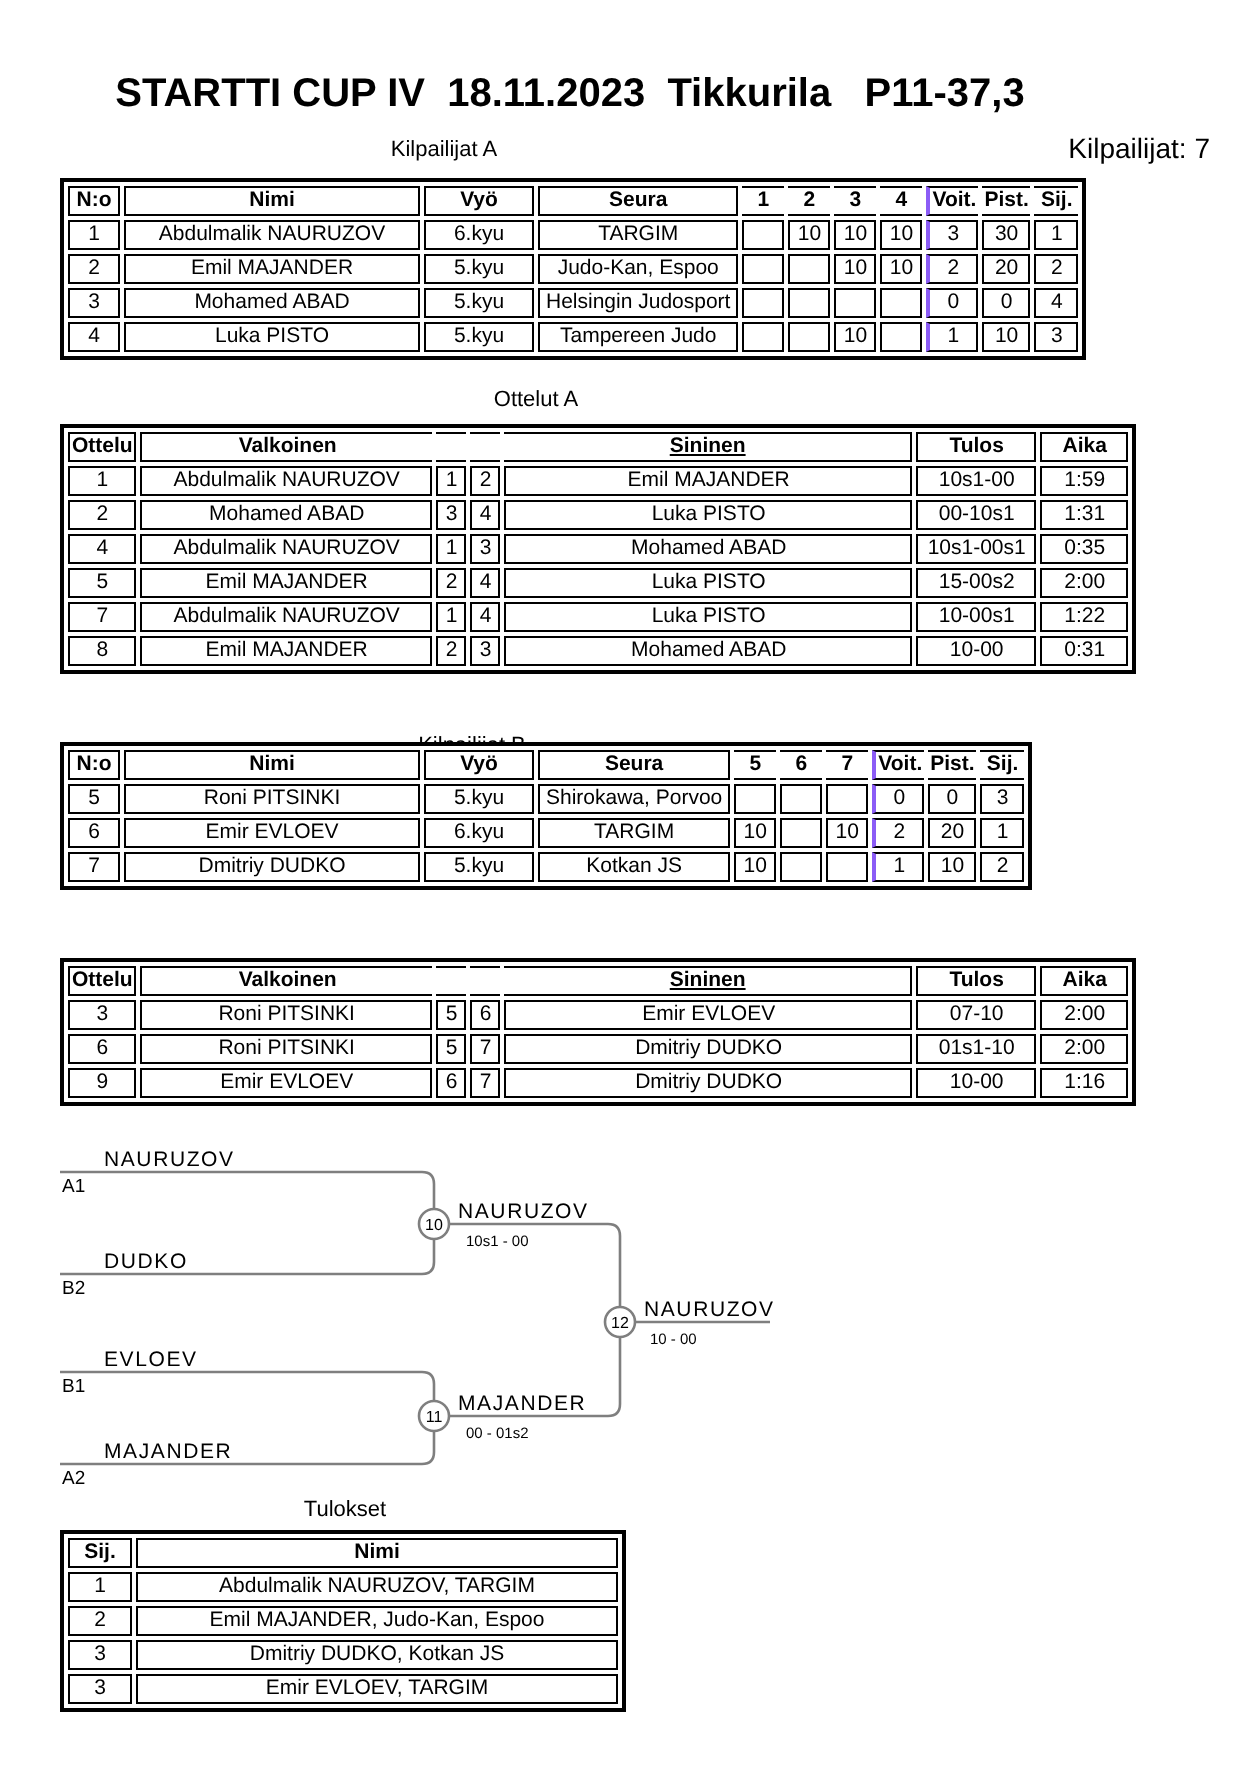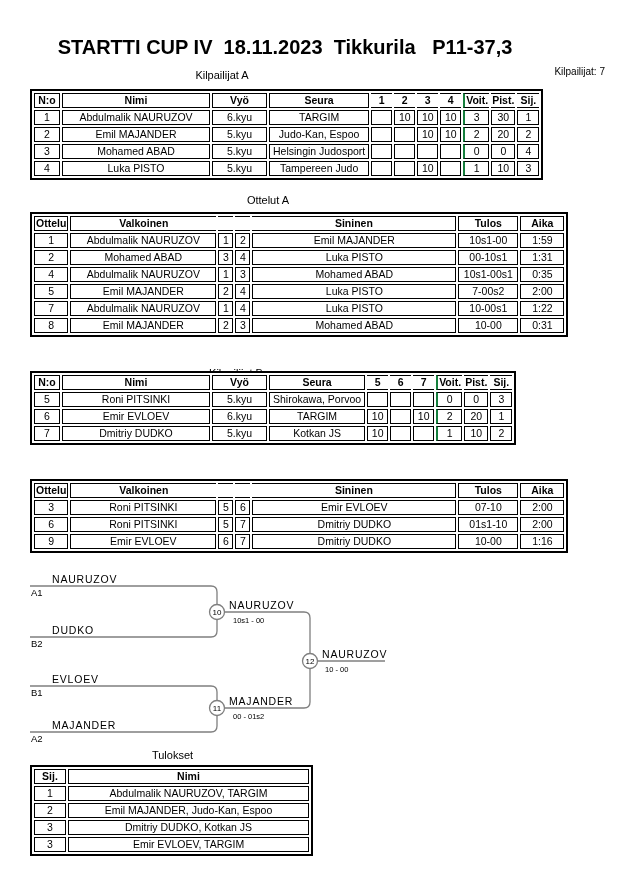--- a/index.html
+++ b/index.html
@@ -5,21 +5,21 @@
   html,body { margin:0; padding:0; background:#fff; }
   body {
     width:630px; height:891px; position:relative; overflow:hidden;
     font-family:"Liberation Sans","DejaVu Sans",sans-serif; color:#000;
   }
   .abs { position:absolute; }
   .page-title {
     top:36px; left:0; width:570px; text-align:center;
     font-size:20px; font-weight:bold; white-space:pre; letter-spacing:0px;
   }
-  .participants { top:66px; right:25px; font-size:10px;text-align:center; }
+  .participants { top:66px; right:25px; font-size:14px;text-align:center; }
   .sec-title { font-weight:normal; font-size:11px; text-align:center; }
   .t-kilpa-a-title { top:69px;  left:30px; width:384px; }
   .t-ott-a-title   { top:194px; left:30px; width:476px; }
   .t-kilpa-b-title { top:356px; left:44px; width:384px;margin-top:11px; }
   .t-ott-b-title   { top:463px; left:30px; width:476px;margin-top:48px; }
   .t-tulokset-title{ top:749px; left:30px; width:285px; }
 
   table {
     border-collapse:separate; border-spacing:2px;
     border:2px solid #000; table-layout:fixed;
@@ -34,22 +34,22 @@
   th, td {
     border:1px solid #000; box-sizing:border-box;
     height:15px; line-height:13px; padding:0 3px;
     font-size:10.5px; text-align:center;
     white-space:nowrap; overflow:hidden;
   }
   th { font-weight:bold; padding:0 1px; overflow:visible; }
   td.l { text-align:center; }
   .ns { border-left:none; border-right:none; }
   .nr { border-right:none; }
-  .nl { border-left:none; }
-  .tl { border-left:2px solid #15803d;margin-left:24px; }
+  .nl { border-left:none;text-decoration:underline; }
+  .tl { border-left:2px solid #8b5cf6;margin-left:24px; }
 
   .bracket { top:560px; left:0; width:630px; height:200px; }
   .bracket text { fill:#000; }
   .b-name { font-size:10.5px; letter-spacing:0.8px; }
   .b-seed { font-size:9.5px; }
   .b-score { font-size:7.5px; fill:#444; }
   .b-circ-num { font-size:8px; }
 </style>
 </head>
 <body>
@@ -188,21 +188,21 @@
     <td class="l">Mohamed ABAD</td>
     <td>10s1-00s1</td>
     <td>0:35</td>
   </tr>
   <tr>
     <td>5</td>
     <td class="l">Emil MAJANDER</td>
     <td>2</td>
     <td>4</td>
     <td class="l">Luka PISTO</td>
-    <td>7-00s2</td>
+    <td>15-00s2</td>
     <td>2:00</td>
   </tr>
   <tr>
     <td>7</td>
     <td class="l">Abdulmalik NAURUZOV</td>
     <td>1</td>
     <td>4</td>
     <td class="l">Luka PISTO</td>
     <td>10-00s1</td>
     <td>1:22</td>

